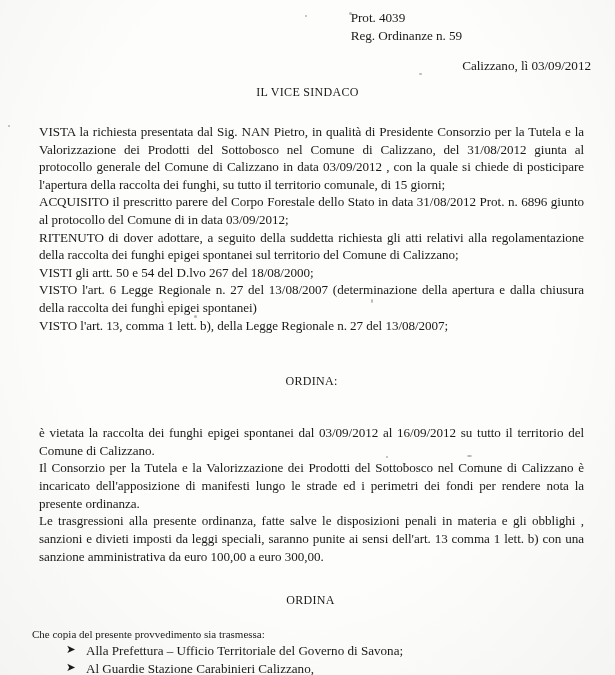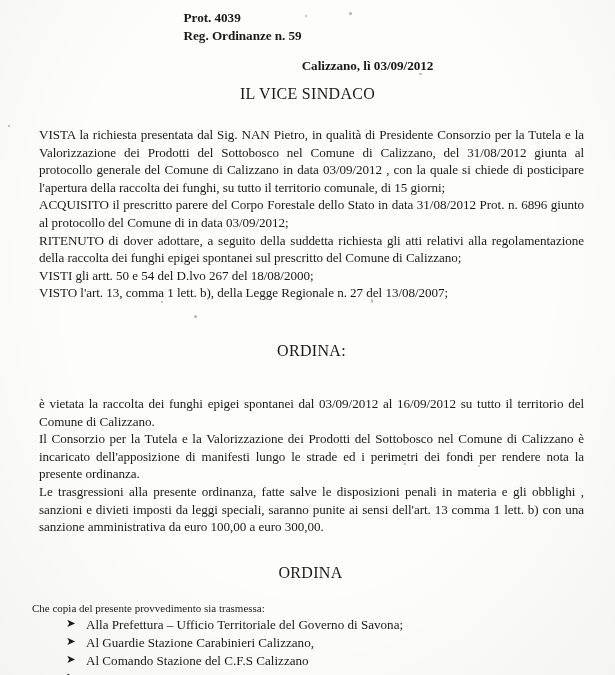--- a/index.html
+++ b/index.html
@@ -30,42 +30,42 @@
   }
   .sheet {
     position: relative;
     z-index: 2;
     padding: 9px 16px 0 16px;
   }
 
   
   .doc-header {
     display: flex;
-    justify-content: center;
+    justify-content: flex-end;
     align-items: flex-start;
-    font-weight: bold;
+    font-weight: normal;
     font-size: 13.2px;
     line-height: 1.36;
     letter-spacing: -0.05px;
   }
   .doc-header .left {
     padding-left: 10px;
   }
   .doc-header .right {
     padding-right: 8px;
     padding-top: 1px;
     white-space: nowrap;
     margin-top: 47px;
   }
   .prot-line { display: block; }
 
   
   .heading {
     text-align: center;
-    font-size: 16px;
+    font-size: 12px;
     letter-spacing: 0.3px;
   }
   .heading-vice { margin: 10px 0 0 0; }
   .heading-ordina { margin: 12px; padding-left: 8px; }
   .heading-dispone { margin: 0; padding-left: 6px; }
 
   
   .body-block {
     margin: 9px;
     padding: 0 6px 0 14px;
@@ -146,22 +146,23 @@
       <div class="right">Calizzano, lì 03/09/2012</div>
     </div>
 
     <div class="heading heading-vice">IL VICE SINDACO</div>
 
     <div class="spacer-md"></div>
 
     <div class="body-block">
       <p class="para">VISTA la richiesta presentata dal Sig. NAN Pietro, in qualità di Presidente Consorzio per la Tutela e la Valorizzazione  dei Prodotti del Sottobosco nel Comune di Calizzano,  del 31/08/2012 giunta al protocollo generale del Comune di Calizzano  in data 03/09/2012 , con la quale si chiede di posticipare l'apertura della raccolta dei funghi, su tutto il territorio comunale, di 15 giorni;</p>
       <p class="para">ACQUISITO il prescritto parere del Corpo Forestale dello Stato in data 31/08/2012 Prot.  n. 6896 giunto al protocollo del Comune di in data 03/09/2012;</p>
-      <p class="para">RITENUTO di dover adottare, a seguito della suddetta richiesta   gli atti relativi alla regolamentazione della raccolta dei funghi epigei spontanei sul prescritto del Comune di Calizzano;</p>
+      <p class="para">RITENUTO di dover adottare, a seguito della suddetta richiesta   gli atti relativi alla regolamentazione della raccolta dei funghi epigei spontanei sul territorio del Comune di Calizzano;</p>
       <p class="para">VISTI gli artt. 50 e 54 del  D.lvo 267 del 18/08/2000;</p>
+      <p class="para">VISTO l'art. 6 Legge Regionale n. 27 del 13/08/2007 (determinazione della apertura e dalla chiusura della raccolta dei funghi epigei spontanei)</p>
       <p class="para">VISTO l'art. 13, comma 1 lett. b), della Legge Regionale n. 27 del 13/08/2007;</p>
     </div>
 
     <div class="spacer-lg"></div>
 
     <div class="heading heading-ordina">ORDINA:</div>
 
     <div class="spacer-md"></div>
 
     <div class="body-block">

